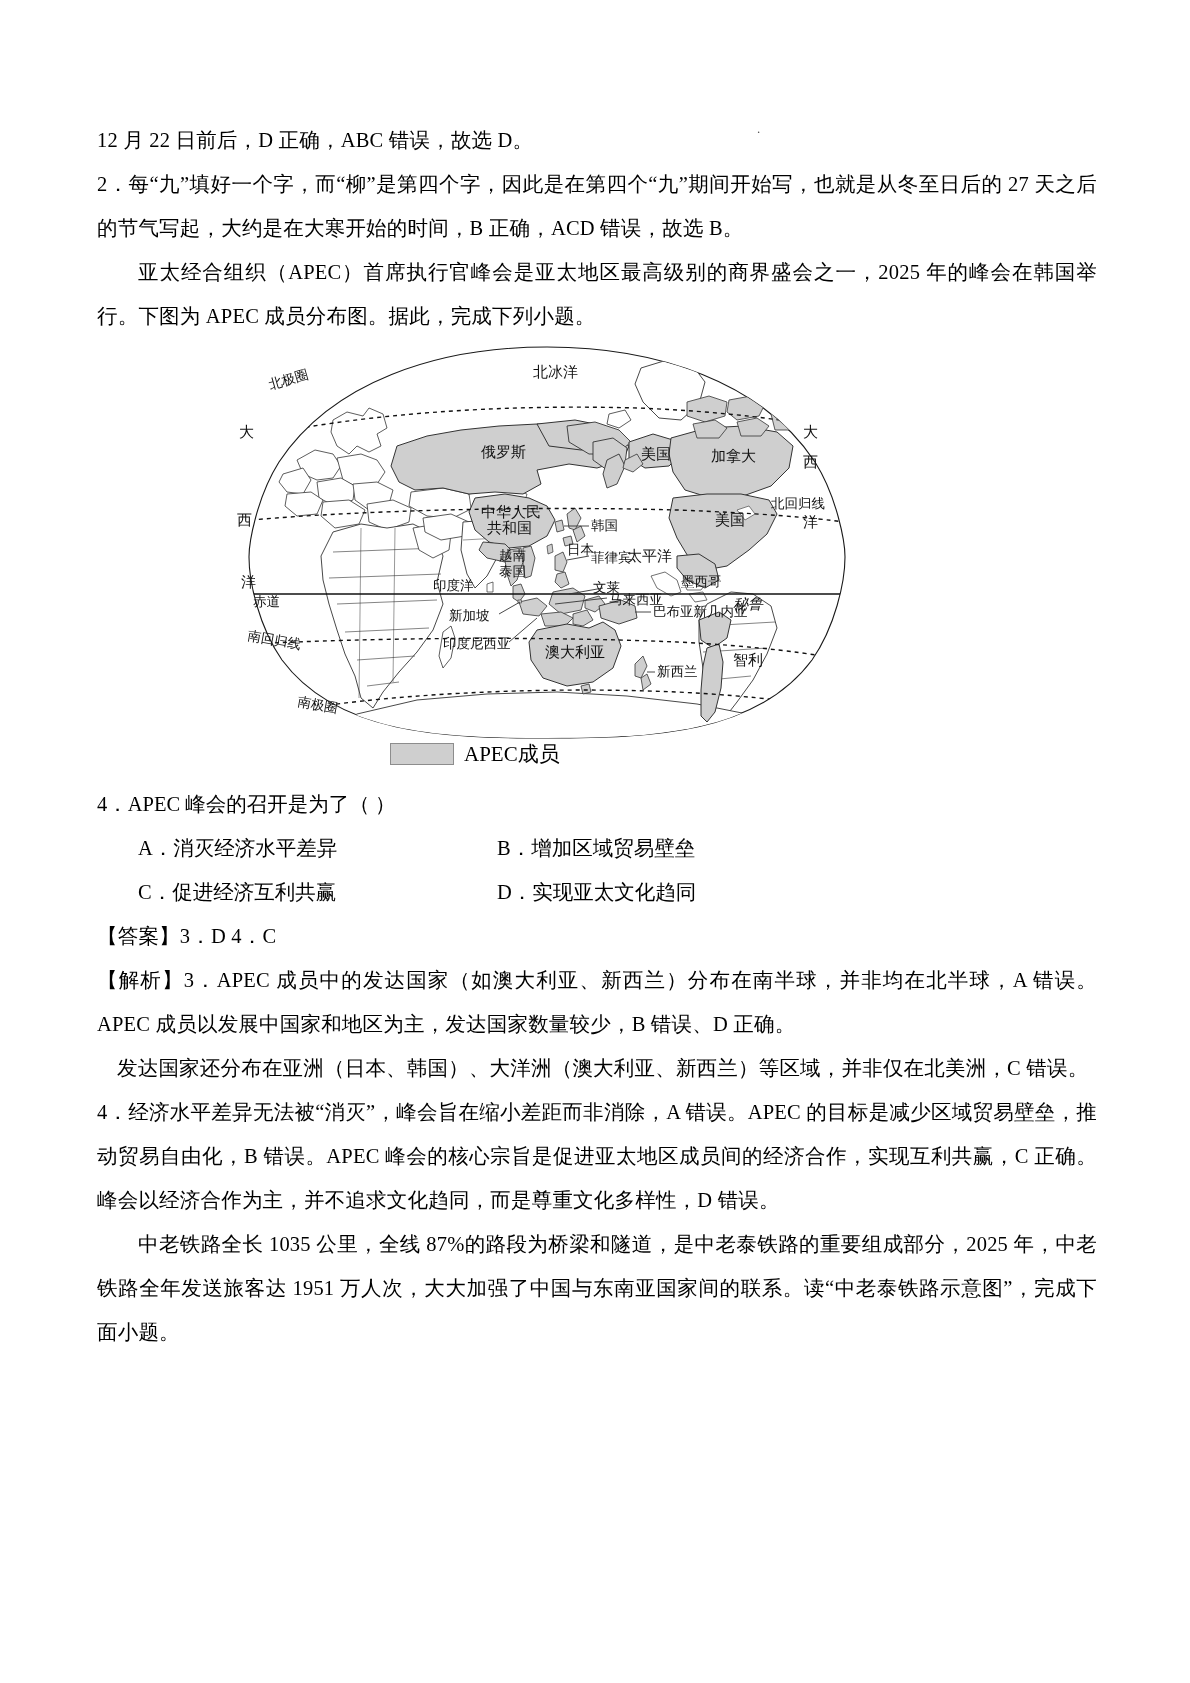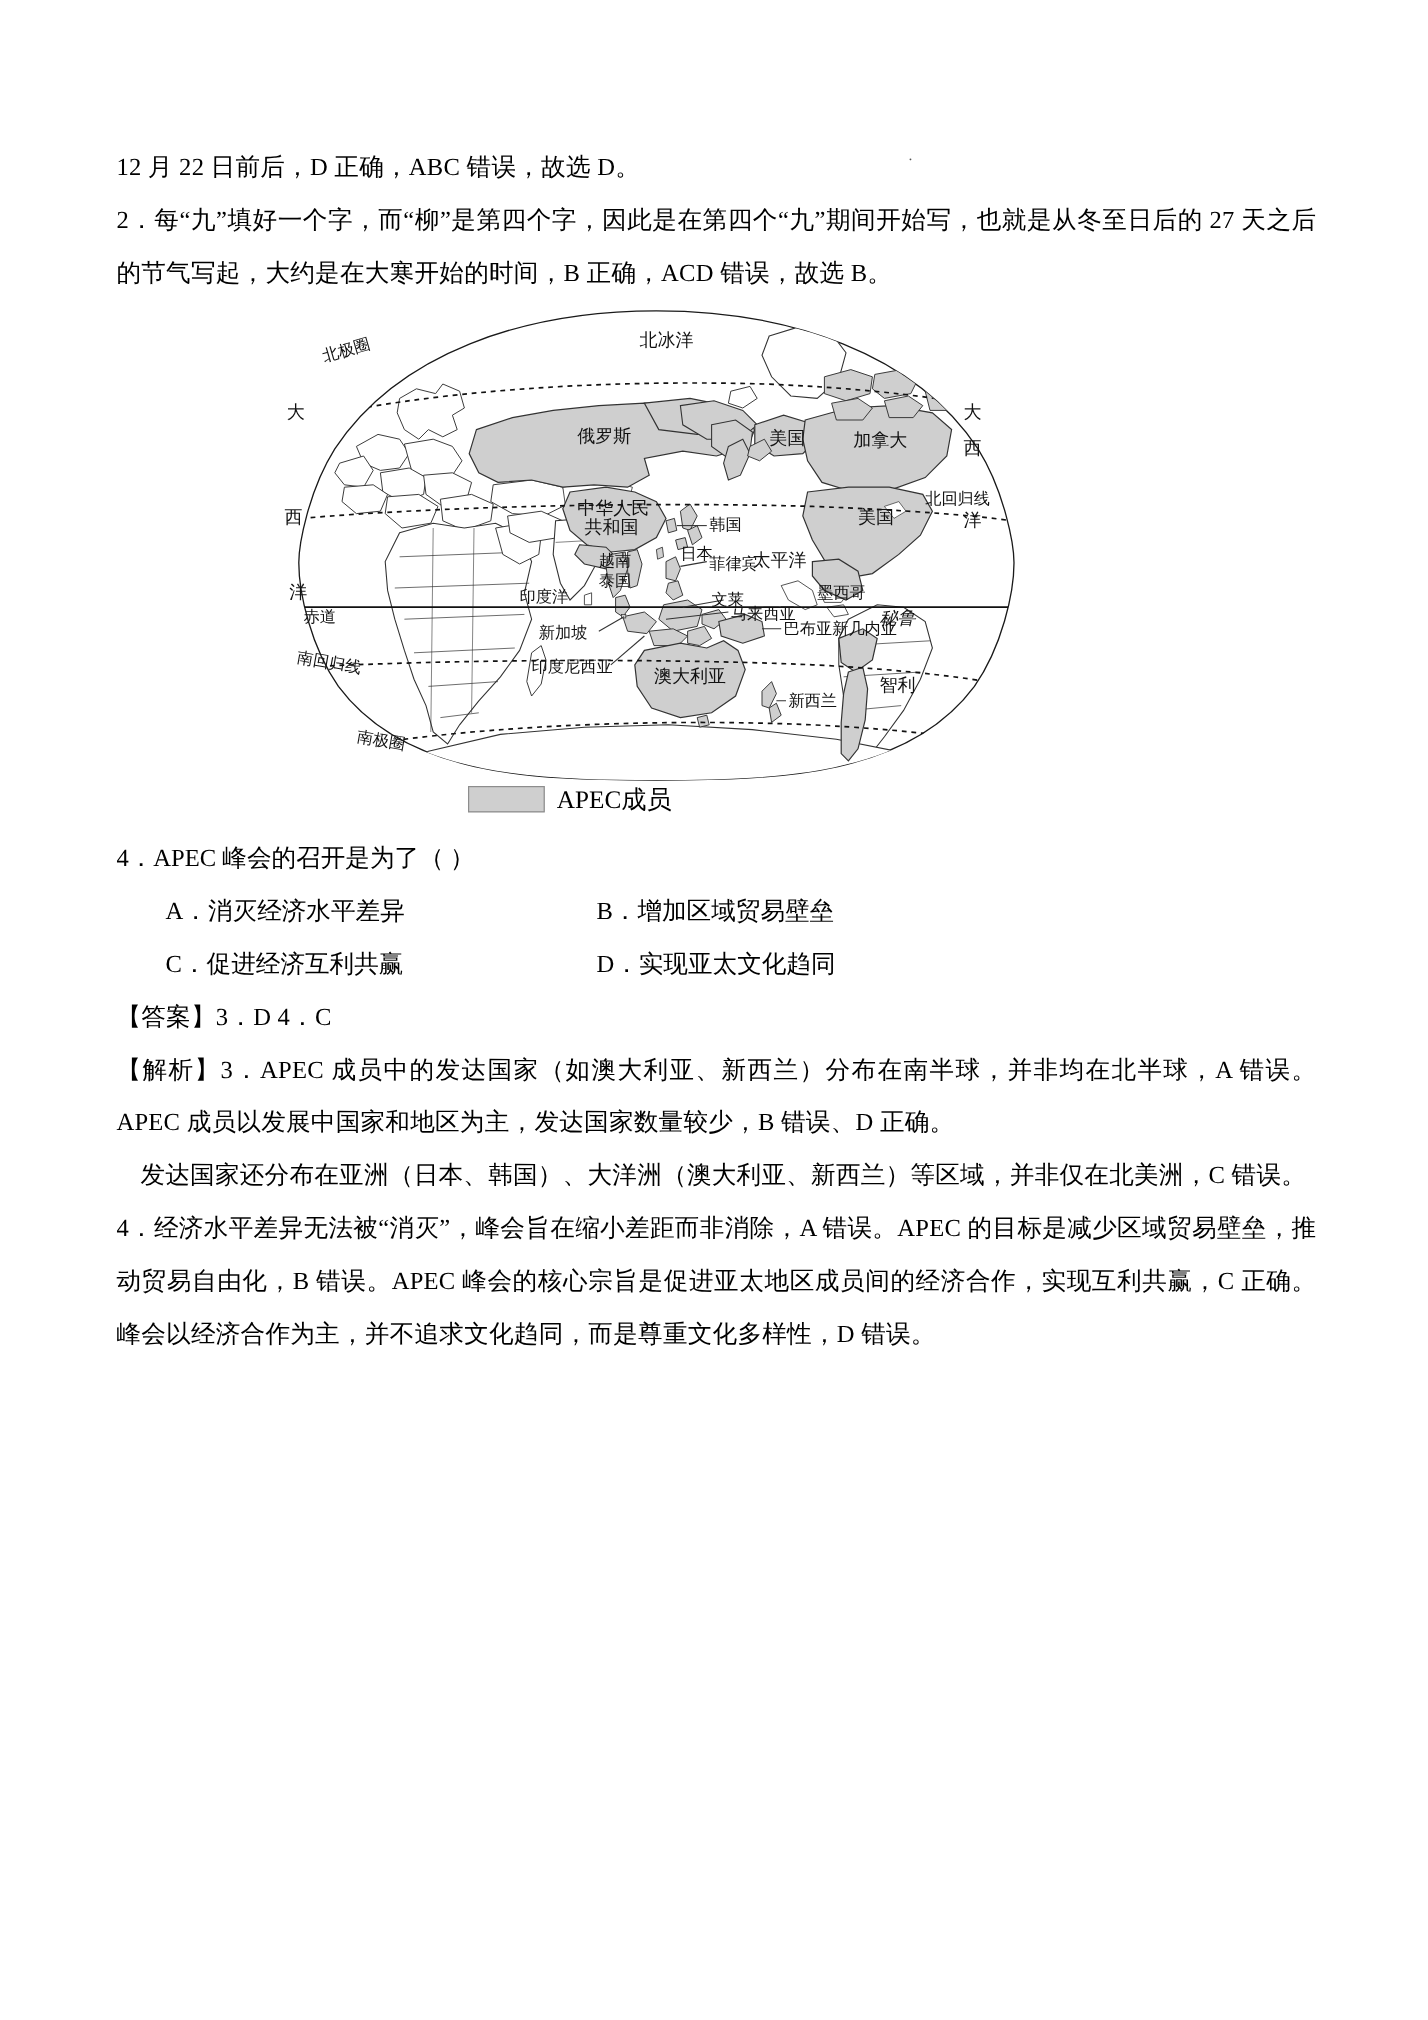--- a/index.html
+++ b/index.html
@@ -119,20 +119,21 @@
 <div class="page">
 
   <div class="dot-mark">.</div>
 
   <div class="content">
 
     <p class="red">12 月 22 日前后，D 正确，ABC 错误，故选 D。</p>
 
     <p class="red">2．每“九”填好一个字，而“柳”是第四个字，因此是在第四个“九”期间开始写，也就是从冬至日后的 27 天之后的节气写起，大约是在大寒开始的时间，B 正确，ACD 错误，故选 B。</p>
 
+    <p class="black indent">亚太经合组织（APEC）首席执行官峰会是亚太地区最高级别的商界盛会之一，2025 年的峰会在韩国举行。下图为 APEC 成员分布图。据此，完成下列小题。</p>
 
     <div class="figure">
 
       <div class="map-box">
         <svg class="map-svg" width="620" height="400" viewBox="0 0 620 400" xmlns="http://www.w3.org/2000/svg">
           <defs>
             <clipPath id="globeclip">
               <path d="M310,5 C200,5 95,40 42,120 C20,155 12,200 12,215 C12,240 22,285 45,318 C100,392 205,396 310,396 C415,396 520,392 575,318 C598,285 608,240 608,215 C608,200 600,155 578,120 C525,40 420,5 310,5 Z"></path>
             </clipPath>
           </defs>
@@ -347,15 +348,16 @@
     </div>
 
     <p class="red">【答案】3．D    4．C</p>
 
     <p class="red">【解析】3．APEC 成员中的发达国家（如澳大利亚、新西兰）分布在南半球，并非均在北半球，A 错误。APEC 成员以发展中国家和地区为主，发达国家数量较少，B 错误、D 正确。</p>
 
     <p class="red indent-sm">发达国家还分布在亚洲（日本、韩国）、大洋洲（澳大利亚、新西兰）等区域，并非仅在北美洲，C 错误。</p>
 
     <p class="red">4．经济水平差异无法被“消灭”，峰会旨在缩小差距而非消除，A 错误。APEC 的目标是减少区域贸易壁垒，推动贸易自由化，B 错误。APEC 峰会的核心宗旨是促进亚太地区成员间的经济合作，实现互利共赢，C 正确。峰会以经济合作为主，并不追求文化趋同，而是尊重文化多样性，D 错误。</p>
 
+    <p class="black indent">中老铁路全长 1035 公里，全线 87%的路段为桥梁和隧道，是中老泰铁路的重要组成部分，2025 年，中老铁路全年发送旅客达 1951 万人次，大大加强了中国与东南亚国家间的联系。读“中老泰铁路示意图”，完成下面小题。</p>
 
   </div>
 </div>
 
 </body></html>

